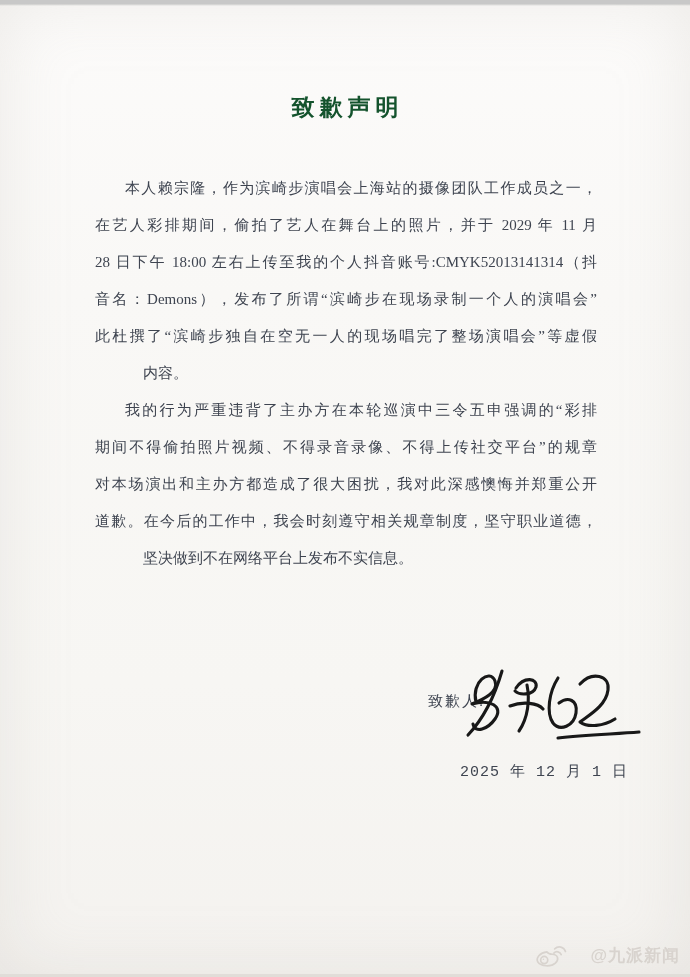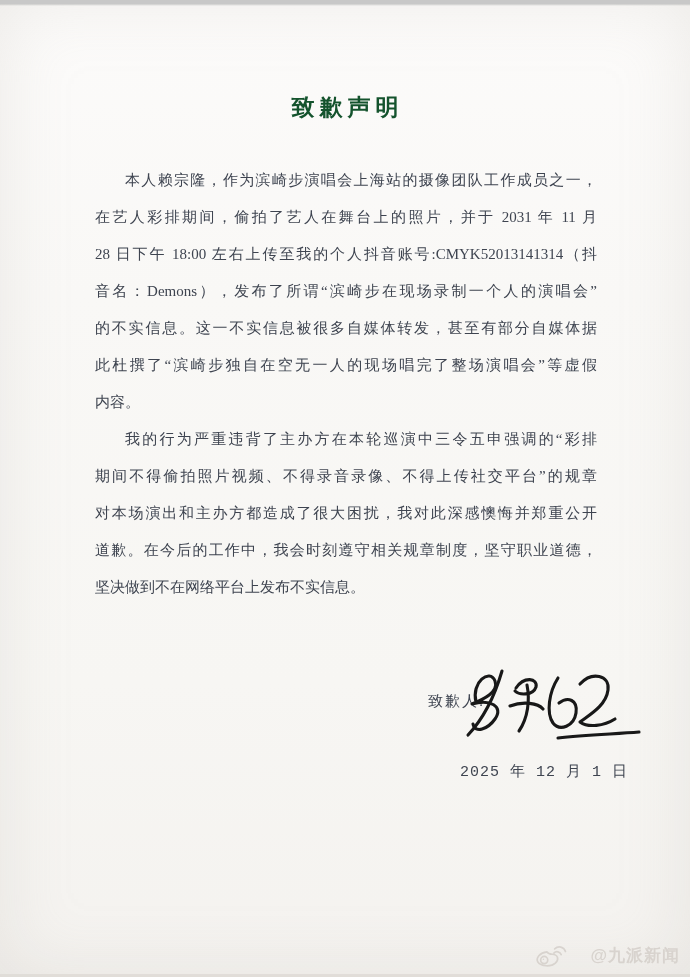--- a/index.html
+++ b/index.html
@@ -26,36 +26,36 @@
     text-align: center;
     font-family: "Liberation Sans", "DejaVu Sans", sans-serif;
     font-weight: 700;
     font-size: 23px;
     letter-spacing: 5px;
     text-indent: 5px;
     color: #14532d;
   }
   .body-text {
     position: absolute;
-    top: 162px;
+    top: 170px;
     left: 95px;
     width: 502px;
   }
   .line {
     height: 37px;
     line-height: 37px;
     font-size: 15px;
     color: #3e4450;
     text-align: justify;
     text-align-last: justify;
     overflow: hidden;
     white-space: nowrap;
   }
   .line.indent { text-indent: 2em; }
-  .line.end { text-align-last: left; }
+  .line.end { text-align-last: left; margin-left: 48px; }
   .sign-block { position: absolute; top: 650px; left: 0; width: 100%; height: 110px; }
   .sign-label {
     position: absolute; left: 428px; top: 42px;
     font-size: 15px; color: #3e4450; letter-spacing: 2px;
   }
   .signature-svg { position: absolute; left: 458px; top: 8px; }
   .doc-date {
     position: absolute; top: 762px; left: 460px;
     font-size: 15px; color: #3e4450; letter-spacing: 1px; font-family: Liberation Mono, monospace;
   }
@@ -73,24 +73,23 @@
 </head>
 <body>
 
 <div class="page">
   <div class="photo-edge-top"></div>
 
   <h1 class="doc-title">致歉声明</h1>
 
   <div class="body-text">
     <div class="line indent">本人赖宗隆，作为滨崎步演唱会上海站的摄像团队工作成员之一，</div>
-    <div class="line">在艺人彩排期间，偷拍了艺人在舞台上的照片，并于 2031 年 11 月</div>
+    <div class="line">在艺人彩排期间，偷拍了艺人在舞台上的照片，并于 2029 年 11 月</div>
     <div class="line">28 日下午 18:00 左右上传至我的个人抖音账号:CMYK52013141314（抖</div>
     <div class="line">音名：Demons），发布了所谓“滨崎步在现场录制一个人的演唱会”</div>
-    <div class="line">的不实信息。这一不实信息被很多自媒体转发，甚至有部分自媒体据</div>
     <div class="line">此杜撰了“滨崎步独自在空无一人的现场唱完了整场演唱会”等虚假</div>
     <div class="line end">内容。</div>
     <div class="line indent">我的行为严重违背了主办方在本轮巡演中三令五申强调的“彩排</div>
     <div class="line">期间不得偷拍照片视频、不得录音录像、不得上传社交平台”的规章</div>
     <div class="line">对本场演出和主办方都造成了很大困扰，我对此深感懊悔并郑重公开</div>
     <div class="line">道歉。在今后的工作中，我会时刻遵守相关规章制度，坚守职业道德，</div>
     <div class="line end">坚决做到不在网络平台上发布不实信息。</div>
   </div>
 
   <div class="sign-block">

